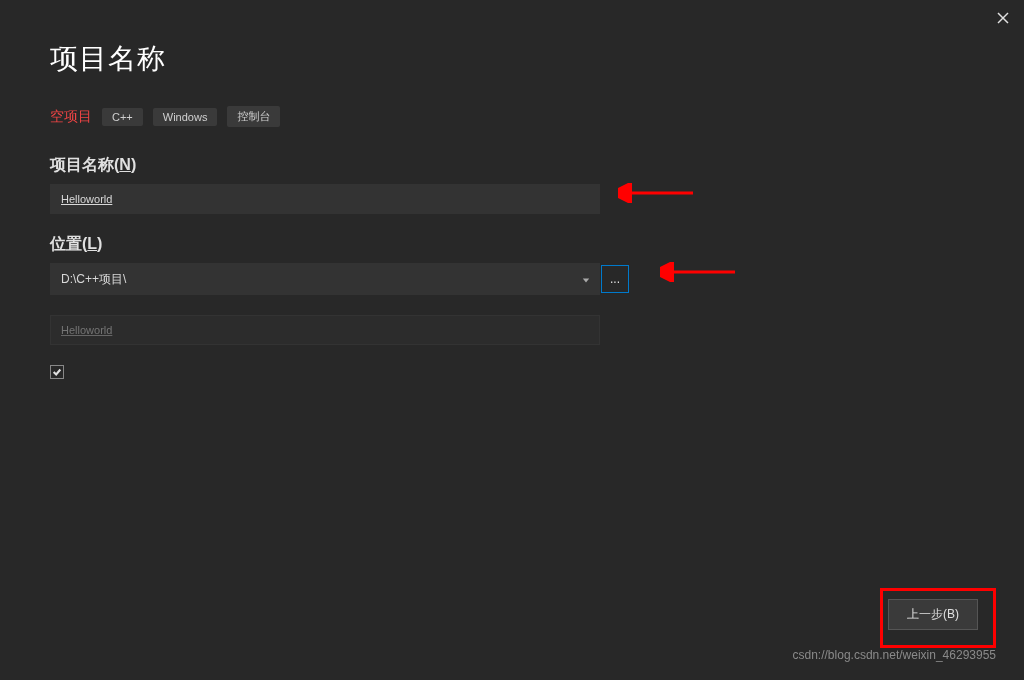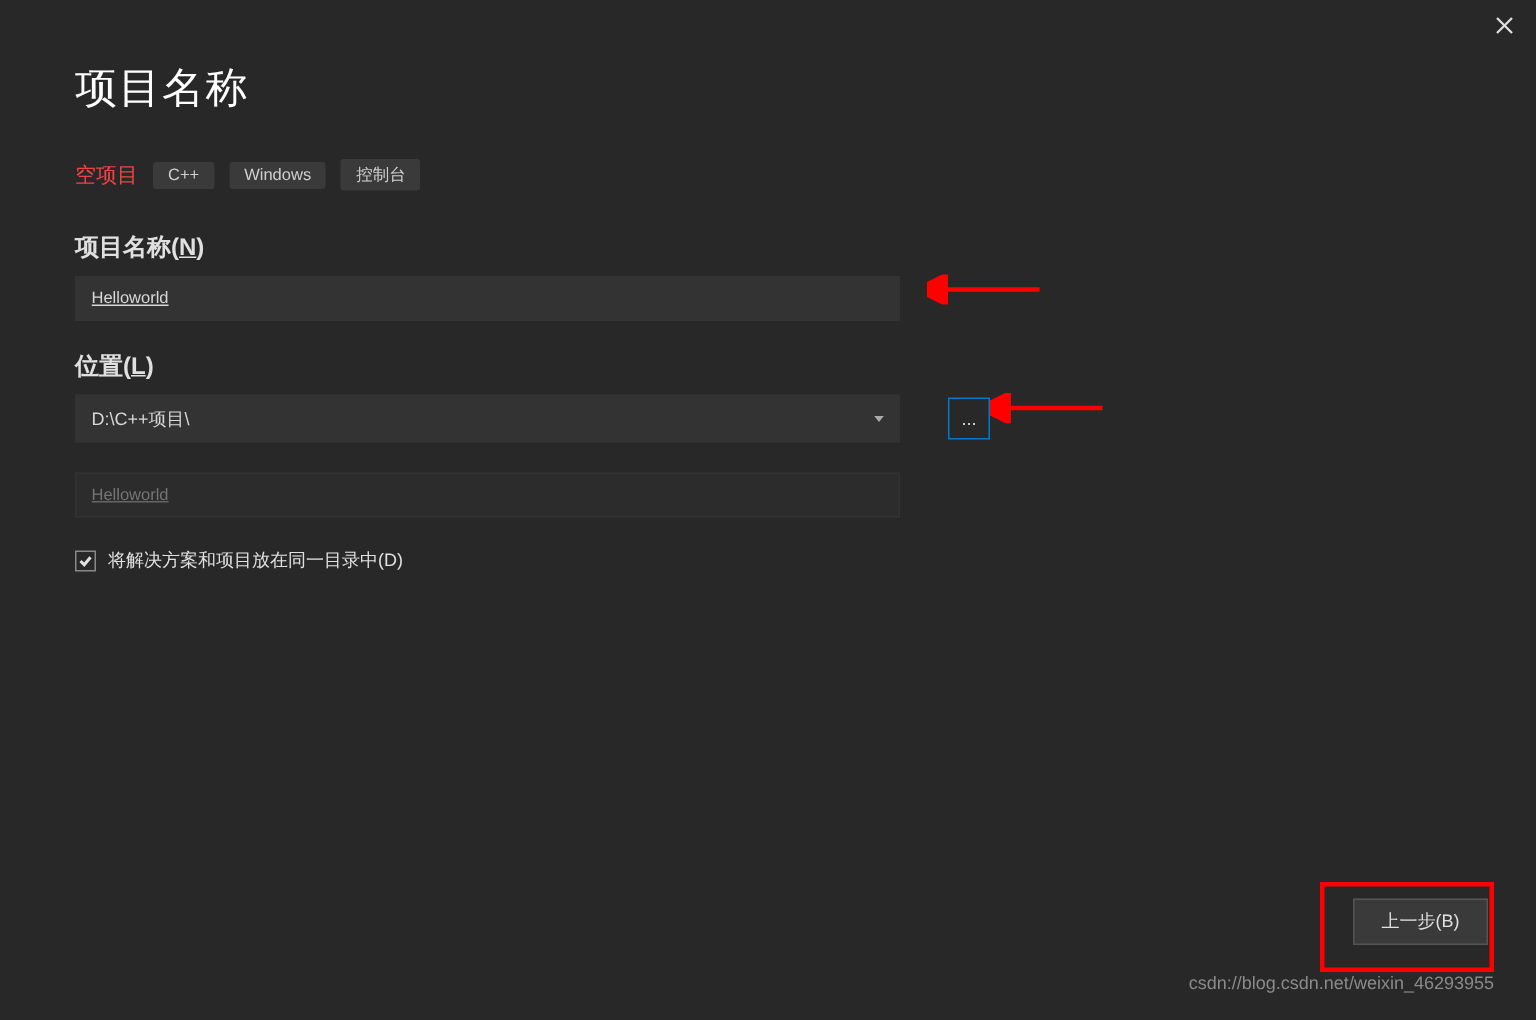--- a/index.html
+++ b/index.html
@@ -83,21 +83,21 @@
       outline: none;
       text-decoration: underline;
     }
     .text-input.disabled {
       background: #2c2c2c;
       color: #666666;
     }
     .location-row {
       display: flex;
       align-items: center;
-      gap: 32px;
+      gap: 1px;
       width: 640px;
     }
     .select-wrap {
       position: relative;
       width: 550px;
     }
     .select-input {
       width: 100%;
       background: #333333;
       border: 1px solid #333333;
@@ -163,21 +163,21 @@
       stroke-width: 2.5;
       fill: none;
     }
     .checkbox-label {
       font-size: 12px;
       color: #e0e0e0;
     }
     .footer {
       position: absolute;
       bottom: 50px;
-      right: 32px;
+      right: 46px;
       display: flex;
       gap: 10px;
     }
     .btn {
       min-width: 90px;
       padding: 6px 16px;
       background: #3a3a3a;
       border: 1px solid #555555;
       color: #e0e0e0;
       font-size: 12px;
@@ -254,23 +254,20 @@
   <div class="field-group">
     <input type="text" class="text-input disabled" disabled="" placeholder="Helloworld" style="">
   </div>
 
   <div class="checkbox-row">
     <div class="checkbox">
       <svg viewBox="0 0 12 12">
           <polyline points="2,6 5,9 10,3"></polyline>
         </svg>
     </div>
-    <span class="checkbox-label">
-      <span>将解决方案和项目放在同一目录中(</span><span class="key">D</span><span>)</span>
-    </span>
   </div>
 </div>
 
 <div class="footer">
   <button class="btn">
     <span>上一步(</span><span class="key">B</span><span>)</span>
   </button>
 </div>
 
 <div class="highlight-box highlight-create"></div>

